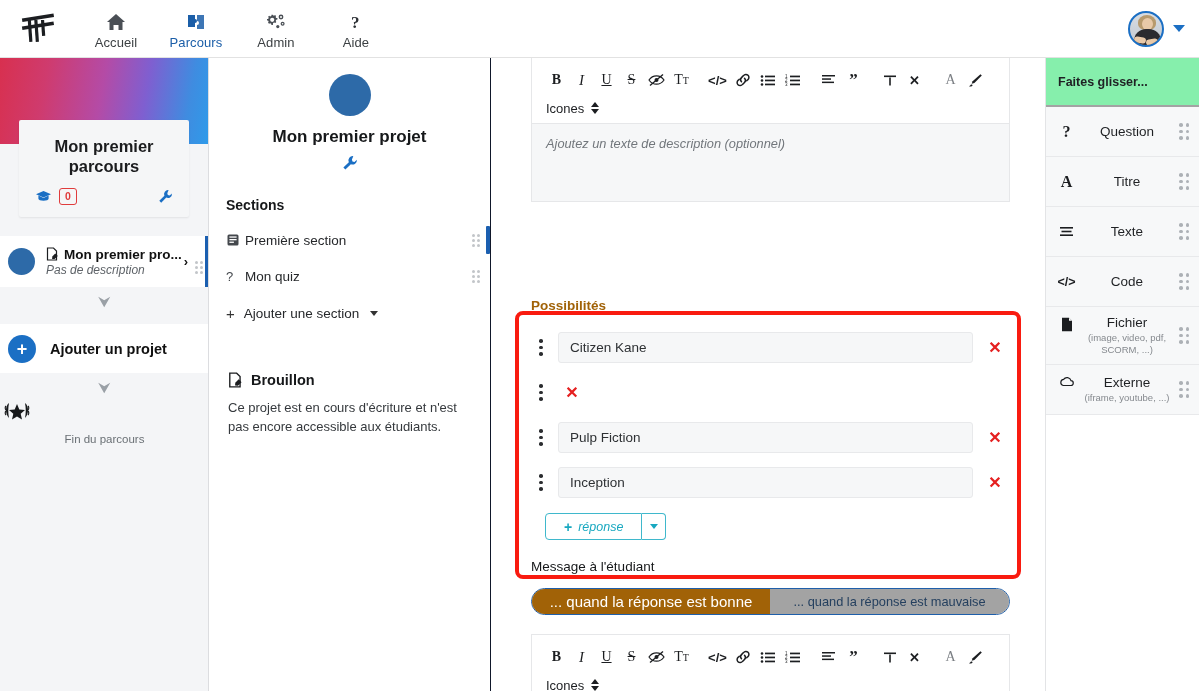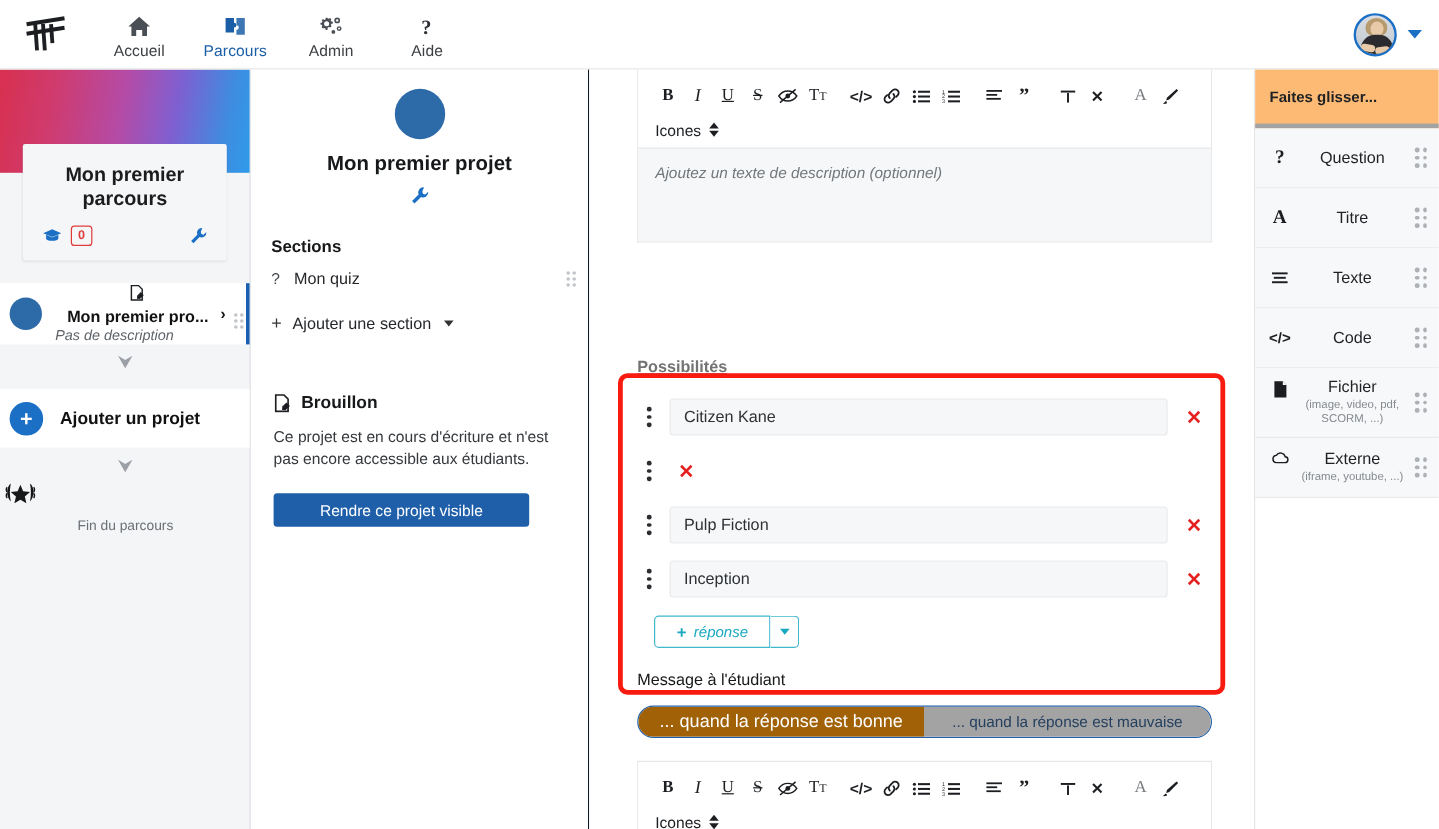--- a/index.html
+++ b/index.html
@@ -66,21 +66,21 @@
     border-radius: 3px; padding: 1px 5px; line-height: 13px;
   }
   .ico-blue { color:#1b6fc4; display:flex; align-items:center; }
 
   .proj-row {
     position: absolute; left: 0; top: 178px; width: 209px; height: 51px;
     background: #ffffff; display: flex; align-items: center; padding: 0 6px 0 8px; cursor: pointer;
   }
   .proj-row .proj-bullet { width: 27px; height: 27px; border-radius: 50%; background: #2d6aa8; flex: 0 0 auto; }
   .proj-texts { margin-left: 11px; flex: 1 1 auto; min-width:0; }
-  .proj-name { font-size: 13.5px; font-weight: bold; color: #111; display:flex; align-items:center; gap:5px; white-space:nowrap; overflow:hidden;flex-direction:column; }
+  .proj-name { font-size: 13.5px; font-weight: bold; color: #111; display:flex; align-items:center; gap:5px; white-space:nowrap; overflow:hidden; }
   .proj-desc { font-size: 12px; font-style: italic; color: #5e6368; margin-top: 1px; }
   .chev-right { color:#111; font-size:13px; font-weight:bold; margin-left:auto; }
   .grip { display:grid; grid-template-columns: repeat(2, 3px); gap:2px; }
   .grip i { width:3px;height:3px;background:#c2c5c9;border-radius:50%; display:block;}
   .active-bar { position:absolute; right:0; top:0; width:4px; height:100%; background:#1b5fb0; }
 
   .chev-sep { height: 30px; display:flex; align-items:center; justify-content:center; color:#9aa0a6; font-size: 15px; }
   .add-proj {
     position:absolute; left:0; top:266px; width:209px; height:49px; background:#fff;
     display:flex; align-items:center; padding-left:8px; gap:14px; cursor:pointer;
@@ -145,21 +145,21 @@
   .tb-icons-row .lbl { font-size:13px; color:#1c1e21; }
   .updown { display:flex; flex-direction:column; gap:2px; color:#1c1e21; cursor:pointer;}
   .updown i { width:0;height:0;border-left:4px solid transparent;border-right:4px solid transparent; display:block;}
   .updown i.u { border-bottom:5px solid #1c1e21;}
   .updown i.d { border-top:5px solid #1c1e21;}
   .ta-area {
     background:#f6f7f8; border-top:1px solid #e6e7e9; min-height:78px;
     padding:12px 14px; font-size:12.8px; font-style:italic; color:#72777c;
   }
 
-  .poss-label { position:absolute; left:40px; top:240px; font-size:13.5px; font-weight:bold; color:#737373;text-decoration:underline; }
+  .poss-label { position:absolute; left:40px; top:240px; font-size:13.5px; font-weight:bold; color:#a16207; }
   .red-box {
     position:absolute; left:24px; top:253px; width:506px; height:268px;
     border:4px solid #f91b10; border-radius:8px; background:#fff;
   }
   .opt-row { display:flex; align-items:center; padding: 0 0 0 13px; height:45px; }
   .dots-v { width:18px; display:flex; flex-direction:column; align-items:center; gap:3px; cursor:grab; }
   .dots-v i { width:3.5px; height:3.5px; border-radius:50%; background:#2b2d30; display:block; }
   .opt-input {
     margin-left:8px; flex:1 1 auto; height:31px; background:#f6f7f8;
     border:1px solid #e8e9eb; border-radius:3px; display:flex; align-items:center;
@@ -200,21 +200,21 @@
   }
 
   
   .right-panel {
     position:absolute; left:1045px; top:58px; width:154px; height:633px;
     background:#fff; border-left:1px solid #e3e4e6;
   }
   .rp-head {
     height:49px; display:flex; align-items:center; padding-left:12px;
     font-size:12.5px; font-weight:bold; color:#1f2124;
-    background:#fdba74; border-bottom:4px solid #a3a3a3;
+    background:#86efac; border-bottom:2px solid #a3a3a3;
   }
   .rp-item {
     min-height:50px; display:flex; align-items:center; padding:8px 10px 8px 12px;
     background:#f7f8f9; border-bottom:1px solid #e8e9eb; cursor:grab; gap:7px;
   }
   .rp-ico { width:17px; display:flex; align-items:center; justify-content:center; font-size:14px; color:#1b1d20; flex:0 0 auto;}
   .rp-txt { flex:1 1 auto; min-width:0;text-align:center; }
   .rp-lbl { font-size:13.5px; color:#1f2124; }
   .rp-sub { font-size:9.5px; color:#85898e; line-height:12px; margin-top:2px; }
   .grip3 { display:grid; grid-template-columns: repeat(2, 3.5px); gap:3px; flex:0 0 auto; }
@@ -379,20 +379,40 @@
         <span>
           <svg width="16" height="16" viewBox="0 0 15 15">
               <path d="M10.6 1.1a4 4 0 0 0-4.2 5.6L1.3 11.8l1.9 1.9 5.1-5.1a4 4 0 0 0 5.6-4.2l-2.2 2.2-1.9-.5-.5-1.9z" fill="#1b6fc4"></path>
             </svg>
         </span>
       </div>
     </div>
 
     <div class="sections-label">Sections</div>
 
+    <div class="sec-item" style="margin-top:10px;">
+      <span class="s-ico">
+        <svg width="14" height="14" viewBox="0 0 14 14">
+            <rect x="1.5" y="1.5" width="11" height="11" rx="1.5" fill="#44484d"></rect>
+            <rect x="3.4" y="3.4" width="7.2" height="1.3" fill="#fff"></rect>
+            <rect x="3.4" y="6" width="7.2" height="1.3" fill="#fff"></rect>
+            <rect x="3.4" y="8.6" width="4.5" height="1.3" fill="#fff"></rect>
+          </svg>
+      </span>
+      <span class="s-lbl">Première section</span>
+      <div class="grip">
+          <i></i>
+          <i></i>
+          <i></i>
+          <i></i>
+          <i></i>
+          <i></i>
+        </div>
+      <div class="s-bar"></div>
+    </div>
 
     <div class="sec-item">
       <span class="s-ico">?</span>
       <span class="s-lbl">Mon quiz</span>
       <div class="grip">
           <i></i>
           <i></i>
           <i></i>
           <i></i>
           <i></i>
@@ -410,21 +430,20 @@
       <div class="draft-title">
         <span>
           <svg width="15" height="16" viewBox="0 0 13 14">
               <path d="M1.5 1h6l3 3v9h-9z" fill="none" stroke="#1c1e21" stroke-width="1.2"></path>
               <path d="M9.3 6.4 11.8 9l-3.2 3.1-2.5-.2.2-2.5z" fill="#1c1e21"></path>
             </svg>
         </span>
         <span>Brouillon</span>
       </div>
       <div class="draft-text">Ce projet est en cours d'écriture et n'est pas encore accessible aux étudiants.</div>
-      <button class="draft-btn">Rendre ce projet visible</button>
     </div>
   </div>
 
   <div class="main">
 
     <div class="editor-card">
       <div class="tb">
         <div class="tb-row">
           <div class="tb-btn">
               <b style="font-family:'Liberation Serif',serif;">B</b>

